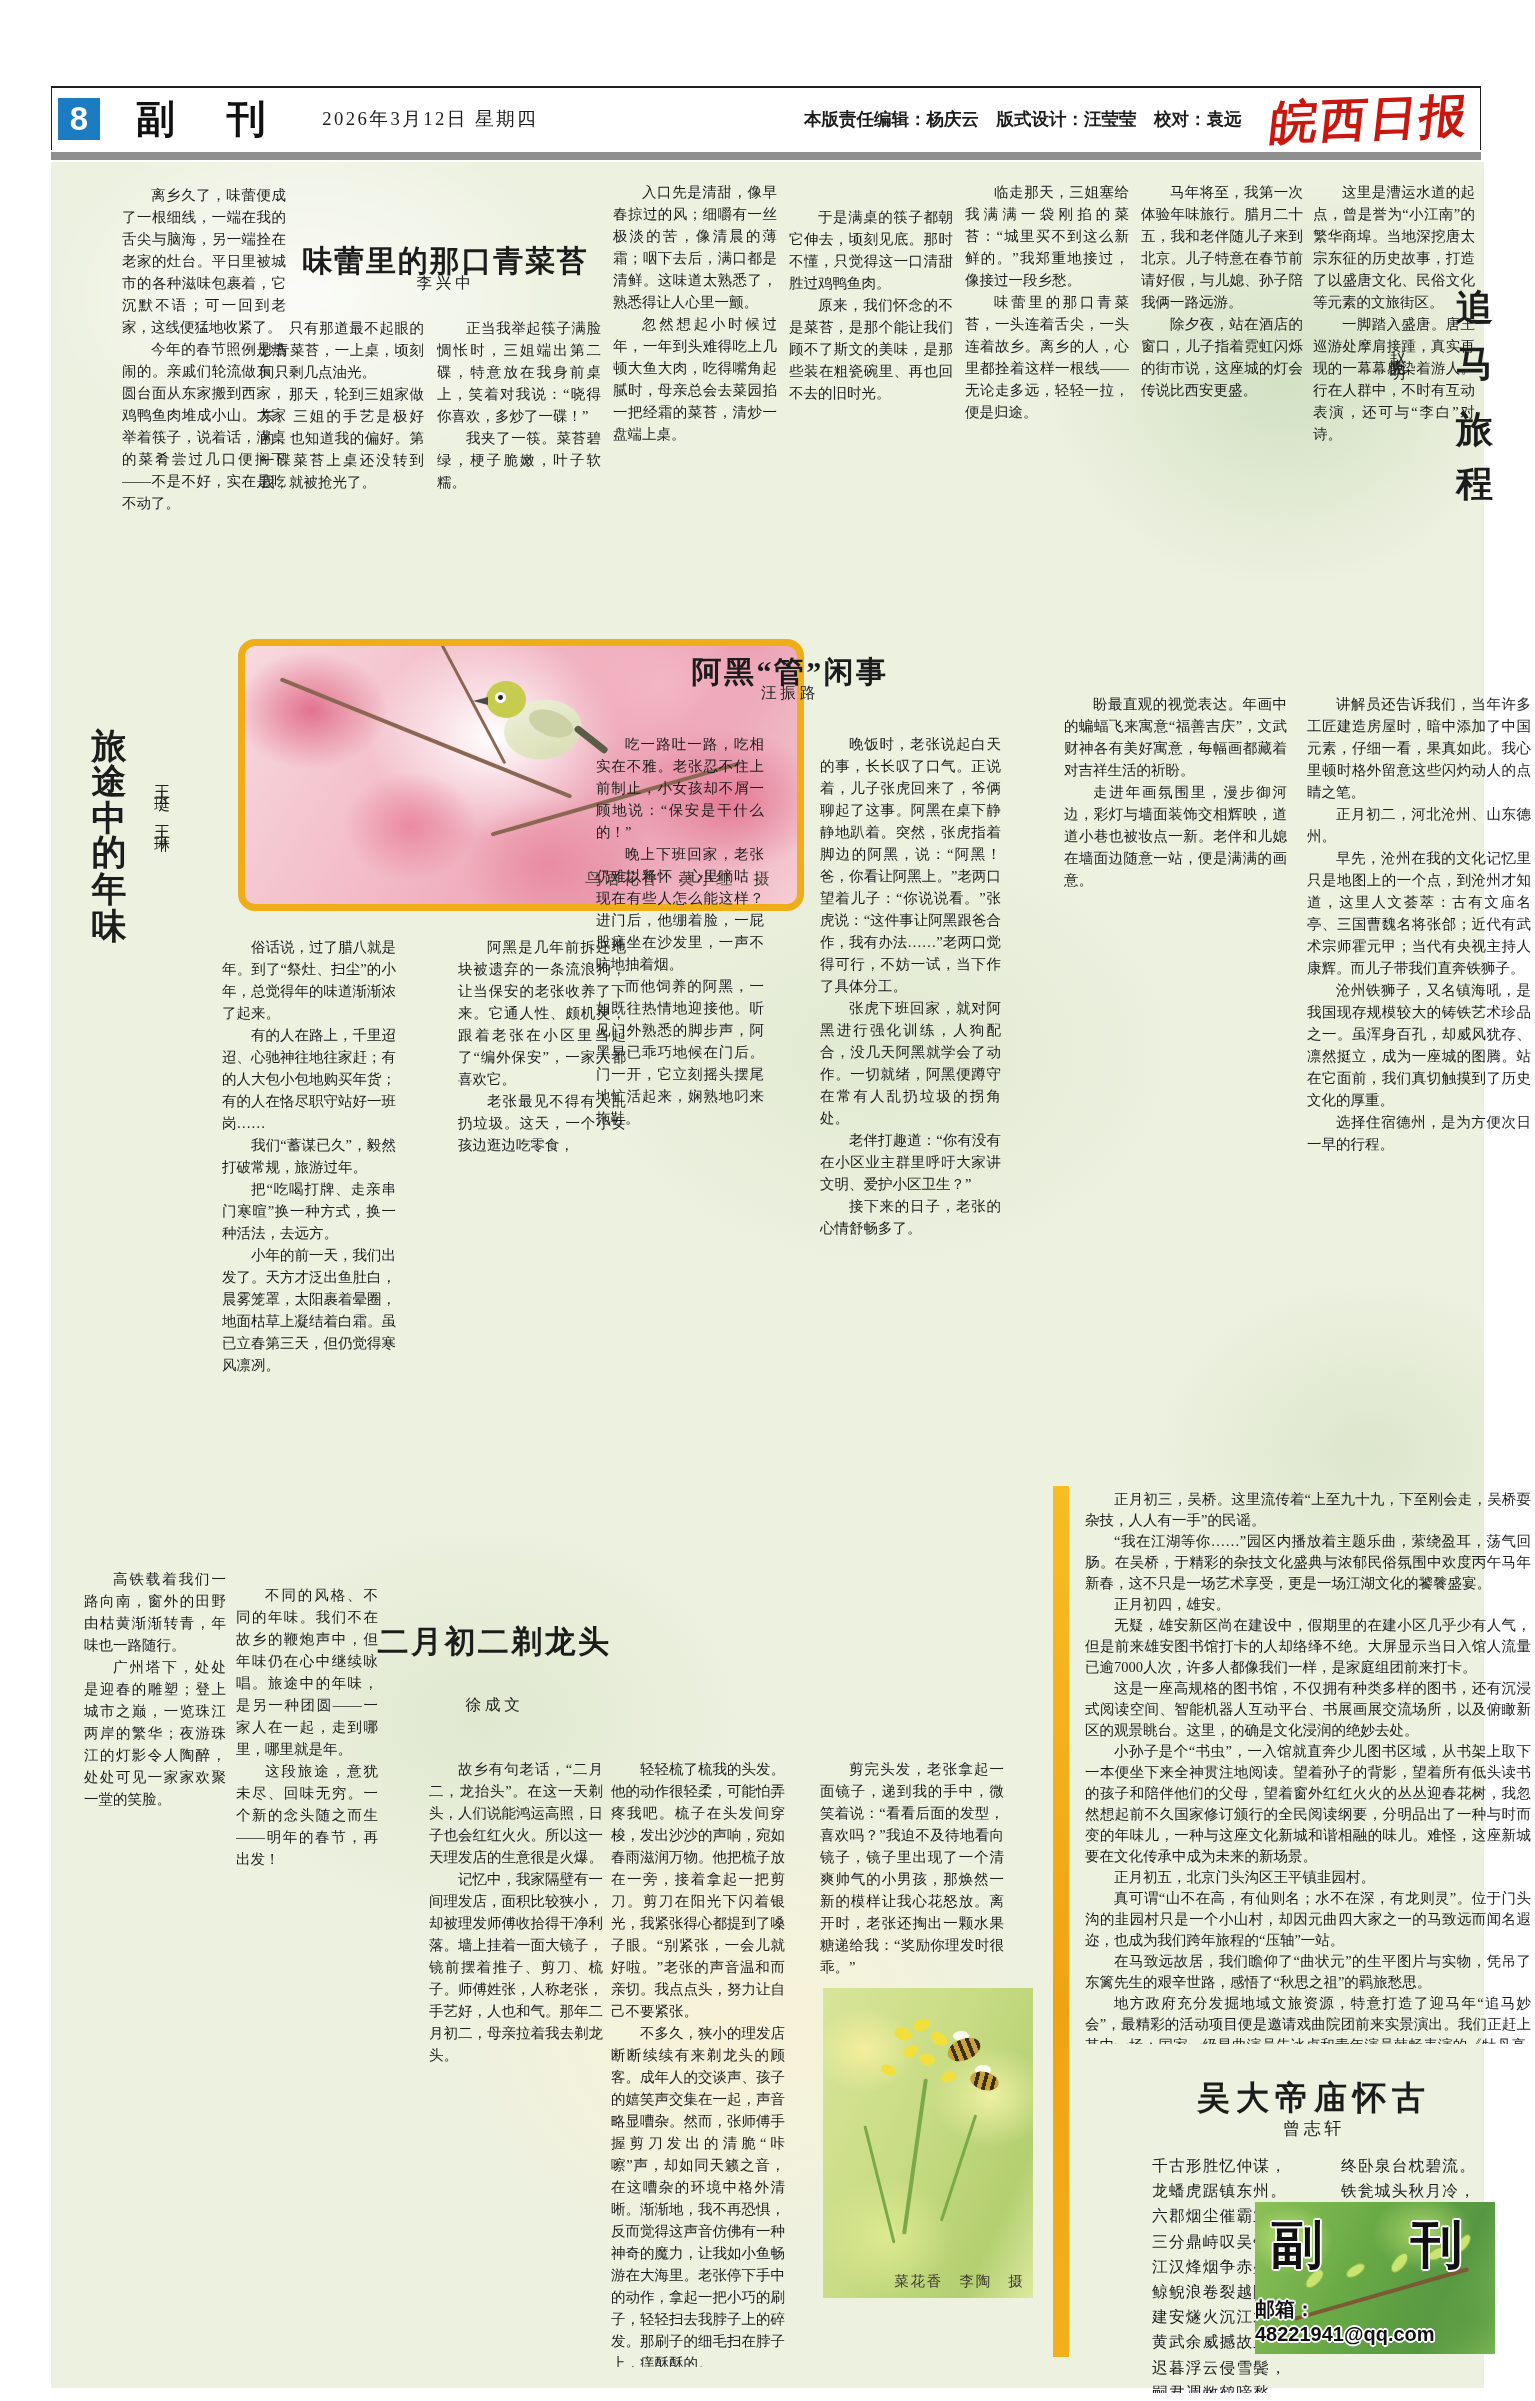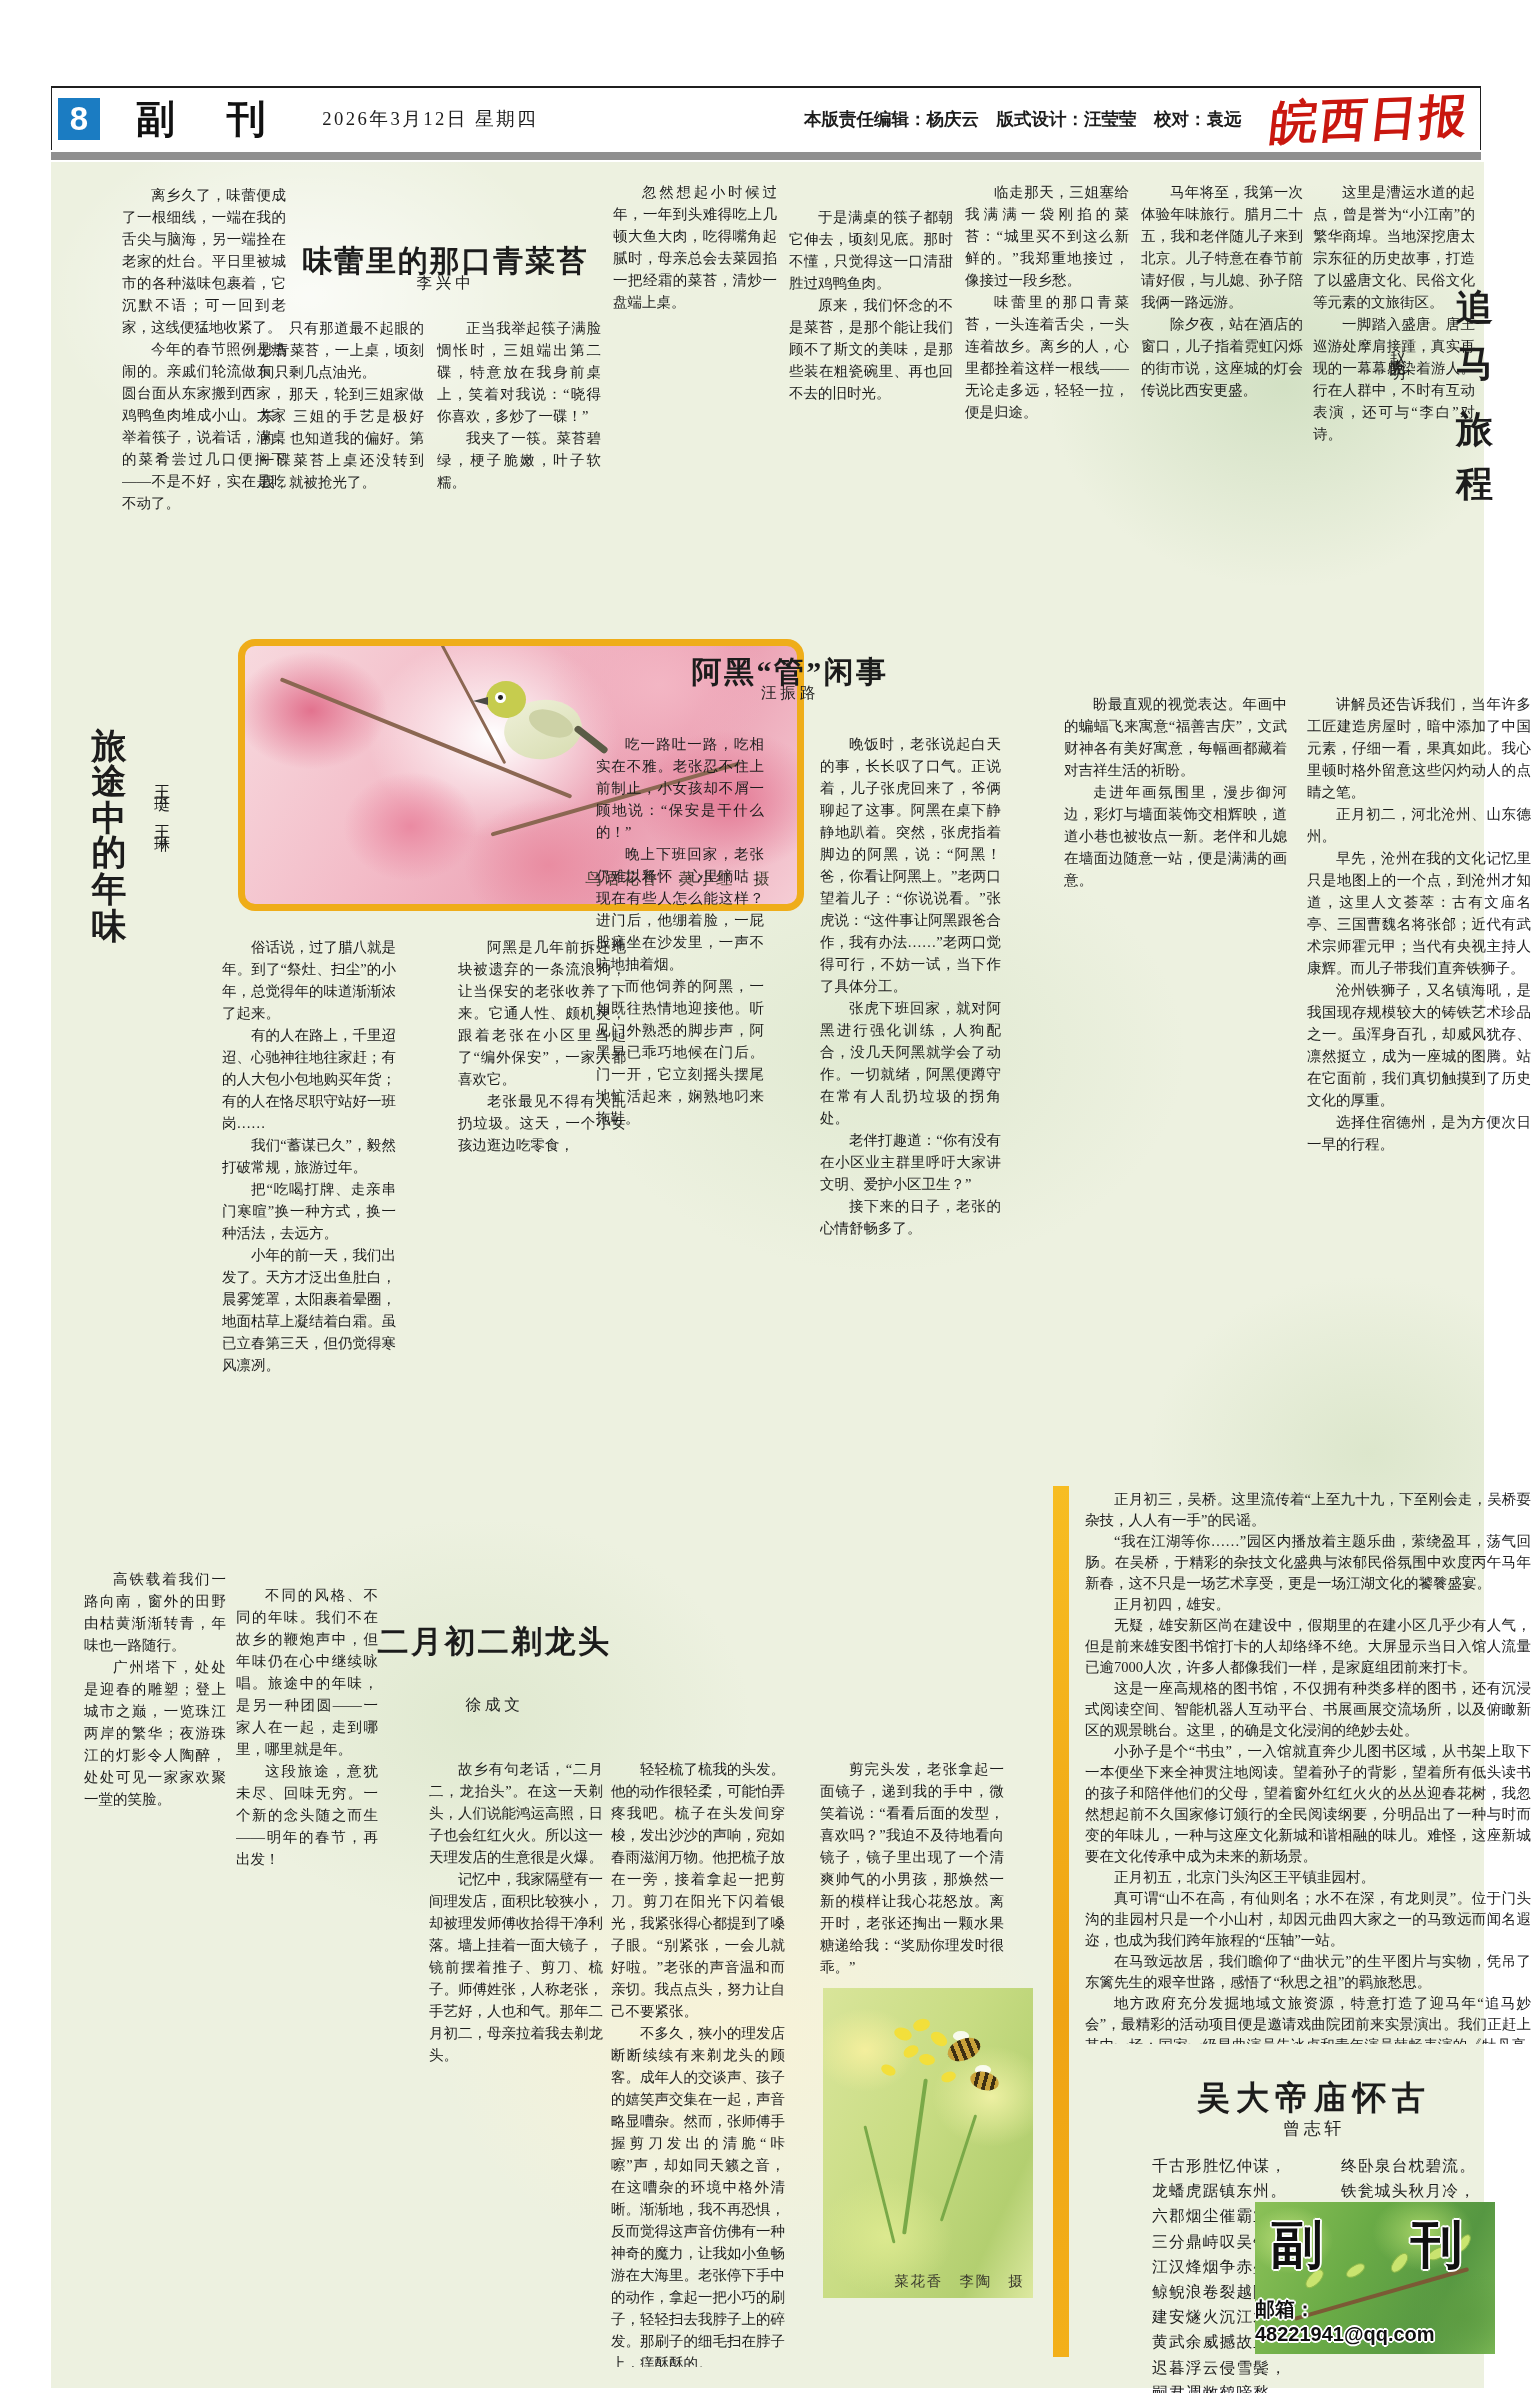--- a/index.html
+++ b/index.html
@@ -204,20 +204,21 @@
     </div>
   <div class="abs coltext c-c2">
       <p>只有那道最不起眼的炒青菜苔，一上桌，顷刻间只剩几点油光。</p>
       <p>那天，轮到三姐家做东。三姐的手艺是极好的，也知道我的偏好。第一碟菜苔上桌还没转到我，就被抢光了。</p>
     </div>
   <div class="abs coltext c-c3">
       <p>正当我举起筷子满脸惆怅时，三姐端出第二碟，特意放在我身前桌上，笑着对我说：“晓得你喜欢，多炒了一碟！”</p>
       <p>我夹了一筷。菜苔碧绿，梗子脆嫩，叶子软糯。</p>
     </div>
   <div class="abs coltext c-c4">
+      <p>入口先是清甜，像早春掠过的风；细嚼有一丝极淡的苦，像清晨的薄霜；咽下去后，满口都是清鲜。这味道太熟悉了，熟悉得让人心里一颤。</p>
       <p>忽然想起小时候过年，一年到头难得吃上几顿大鱼大肉，吃得嘴角起腻时，母亲总会去菜园掐一把经霜的菜苔，清炒一盘端上桌。</p>
     </div>
   <div class="abs coltext c-c5">
       <p>于是满桌的筷子都朝它伸去，顷刻见底。那时不懂，只觉得这一口清甜胜过鸡鸭鱼肉。</p>
       <p>原来，我们怀念的不是菜苔，是那个能让我们顾不了斯文的美味，是那些装在粗瓷碗里、再也回不去的旧时光。</p>
     </div>
   <div class="abs coltext c-c6">
       <p>临走那天，三姐塞给我满满一袋刚掐的菜苔：“城里买不到这么新鲜的。”我郑重地接过，像接过一段乡愁。</p>
       <p>味蕾里的那口青菜苔，一头连着舌尖，一头连着故乡。离乡的人，心里都拴着这样一根线——无论走多远，轻轻一拉，便是归途。</p>
     </div>

